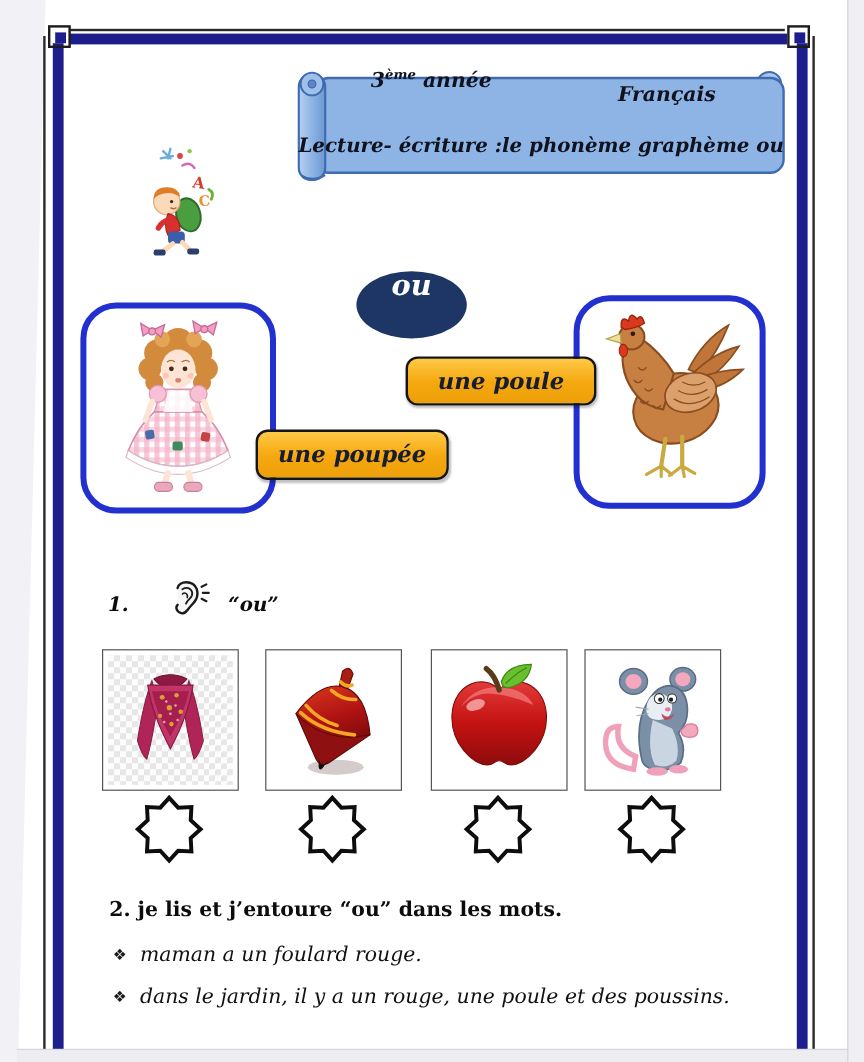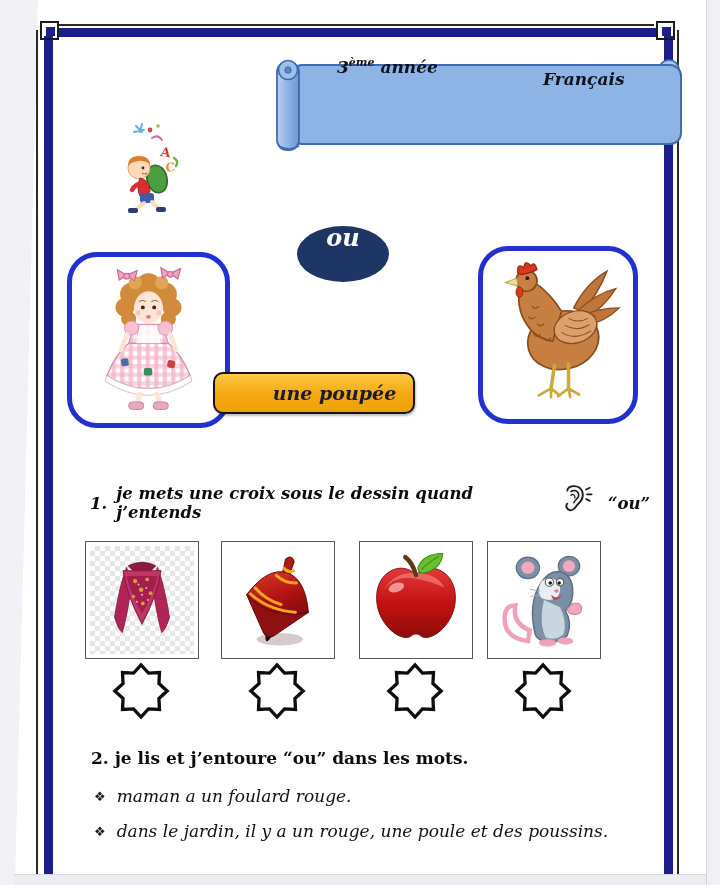--- a/index.html
+++ b/index.html
@@ -11,21 +11,21 @@
   .edge-bottom{position:absolute;left:14px;top:874px;width:706px;height:11px;background:#edecf1;
                border-top:1px solid #d8d6de;z-index:1;}
   .edge-right{position:absolute;left:706px;top:0;width:14px;height:885px;background:#f0eff4;
               border-left:1px solid #d4d2da;z-index:1;}
   
   .frame-line{position:absolute;background:#1d1d8c;z-index:2;}
   .frame-thin{position:absolute;background:#2a2a2a;z-index:2;}
   .corner-sq{position:absolute;border:2px solid #1c1c1c;width:15px;height:15px;background:transparent;z-index:3;}
   .corner-fill{position:absolute;background:#1d1d8c;width:9px;height:9px;z-index:4;}
   
-  .banner{position:absolute;left:243px;top:56px;width:416px;height:98px;z-index:5;margin-left:28px;}
+  .banner{position:absolute;left:243px;top:56px;width:416px;height:98px;z-index:5;}
   .banner svg{position:absolute;left:0;top:0;}
   .banner-text{position:absolute;z-index:6;color:#10121e;font-weight:bold;font-style:italic;}
   .bn-grade{position:absolute;left:66px;top:0;font-size:17px;}
   .bn-grade sup{font-size:11px;}
   .bn-subject{position:absolute;left:272px;top:13px;font-size:17px;}
   .bn-title{left:0;top:56px;width:100%;text-align:center;font-size:16.5px;}
   
   .boy{position:absolute;left:100px;top:116px;width:100px;height:100px;z-index:5;}
   
   .bubble{position:absolute;left:297px;top:226px;width:92px;height:56px;background:#1d3666;
@@ -35,21 +35,21 @@
   .bigcard{position:absolute;background:#fff;border:5px solid #2130cf;border-radius:30px;z-index:5;
            display:flex;align-items:center;justify-content:center;overflow:hidden;}
   .card-doll{left:67px;top:252px;width:153px;height:166px;}
   .card-hen{left:478px;top:246px;width:150px;height:168px;}
   
   .lbl{position:absolute;z-index:7;display:flex;align-items:center;justify-content:center;
        background:linear-gradient(#ffc945 0%,#f4a70e 55%,#eea008 100%);
        border:2.5px solid #141414;border-radius:10px;color:#181c30;
        font-weight:bold;font-style:italic;font-size:19px;box-shadow:1px 2px 2px rgba(0,0,0,.25);}
   .lbl-poule{left:338px;top:297px;width:155px;height:37px;}
-  .lbl-poupee{left:213px;top:372px;width:157px;height:38px;padding-left:41px;}
+  .lbl-poupee{left:213px;top:358px;width:157px;height:38px;}
   
   .ex1{position:absolute;left:90px;top:480px;width:560px;height:46px;display:flex;
        align-items:center;z-index:5;color:#0c0c0c;font-weight:bold;font-style:italic;font-size:16.5px;}
   .ex1 .num{margin-right:9px;}
   .ex1 .ear{margin:0 14px 8px 20px;}
   
   .pic{position:absolute;top:541px;width:112px;height:116px;background:#fff;border:1.6px solid #555;
        z-index:5;display:flex;align-items:center;justify-content:center;}
   .pic-1{left:85px;}.pic-2{left:221px;}.pic-3{left:359px;}.pic-4{left:487px;}
   .checker{position:absolute;inset:4px;
@@ -102,20 +102,21 @@
       <circle cx="398" cy="14" r="10" fill="#a9c6ee" stroke="#3f6bb0" stroke-width="1.6"></circle>
       <circle cx="398" cy="14" r="3.6" fill="#6e97cf" stroke="#3f6bb0" stroke-width="1.2"></circle>
       <rect x="20" y="9" width="390" height="79" rx="11" fill="#8db4e4" stroke="#3f6bb0" stroke-width="2"></rect>
       <rect x="6" y="6" width="22" height="88" rx="10" fill="url(#rollg)" stroke="#3f6bb0" stroke-width="1.8"></rect>
       <circle cx="17" cy="14" r="9.5" fill="#9fc0ea" stroke="#3f6bb0" stroke-width="1.6"></circle>
       <circle cx="17" cy="14" r="3.2" fill="#5d86c2" stroke="#3f6bb0" stroke-width="1"></circle>
       <path d="M8 90 Q17 96 28 90" fill="none" stroke="#3f6bb0" stroke-width="1.6"></path>
     </svg>
     <div class="banner-text bn-grade"><span>3</span><sup>ème</sup><span> année</span></div>
     <div class="banner-text bn-subject">Français</div>
+    <div class="banner-text bn-title">Lecture- écriture :le phonème graphème ou</div>
   </div>
 
   <div class="boy">
     <svg width="100" height="100" viewBox="0 0 100 100">
       <g stroke-linecap="round">
         <path d="M36 10 l6 6 M42 8 l-2 8 M34 16 l10 -2" stroke="#6aaede" stroke-width="2" fill="none"></path>
         <circle cx="50" cy="14" r="2.4" fill="#d84848"></circle>
         <circle cx="58" cy="10" r="1.8" fill="#8ec641"></circle>
         <path d="M52 22 q6 -4 10 2" stroke="#d06db0" stroke-width="2" fill="none"></path>
         <text x="60" y="40" font-size="13" font-weight="bold" fill="#d83c2a" transform="rotate(8 60 40)">A</text>
@@ -215,25 +216,25 @@
       <g stroke="#caa93e" stroke-width="4" stroke-linecap="round">
         <path d="M76 124 L72 150 M92 122 L92 150"></path>
       </g>
       <g stroke="#caa93e" stroke-width="3" stroke-linecap="round" fill="none">
         <path d="M72 150 L58 158 M72 150 L72 160 M72 150 L82 158"></path>
         <path d="M92 150 L80 159 M92 150 L94 160 M92 150 L104 157"></path>
       </g>
     </svg>
   </div>
 
+  <div class="lbl lbl-poule">une poule</div>
   <div class="lbl lbl-poupee">une poupée</div>
 
   <div class="ex1">
     <span class="num">1.</span>
-    <span>je mets une croix sous le dessin quand j’entends</span>
     <svg class="ear" width="40" height="34" viewBox="0 0 40 34">
       <path d="M12 8 C13 2 25 1 28 9 C30 16 26 20 23 23 C20 26 19 30 15 29 C11 28 10 24 12 22" fill="#f6f6f6" stroke="#1c1c1c" stroke-width="2" stroke-linecap="round"></path>
       <path d="M16 9 C21 6 25 10 24 14 C23 17 20 18 19 21" fill="none" stroke="#1c1c1c" stroke-width="1.6" stroke-linecap="round"></path>
       <path d="M16 13 C18 11 21 13 20 16" fill="none" stroke="#1c1c1c" stroke-width="1.3" stroke-linecap="round"></path>
       <g stroke="#1c1c1c" stroke-width="1.8" stroke-linecap="round">
         <path d="M32 7 L36 5 M33 12 L38 12 M32 17 L36 19"></path>
       </g>
     </svg>
     <span>“ou”</span>
   </div>

